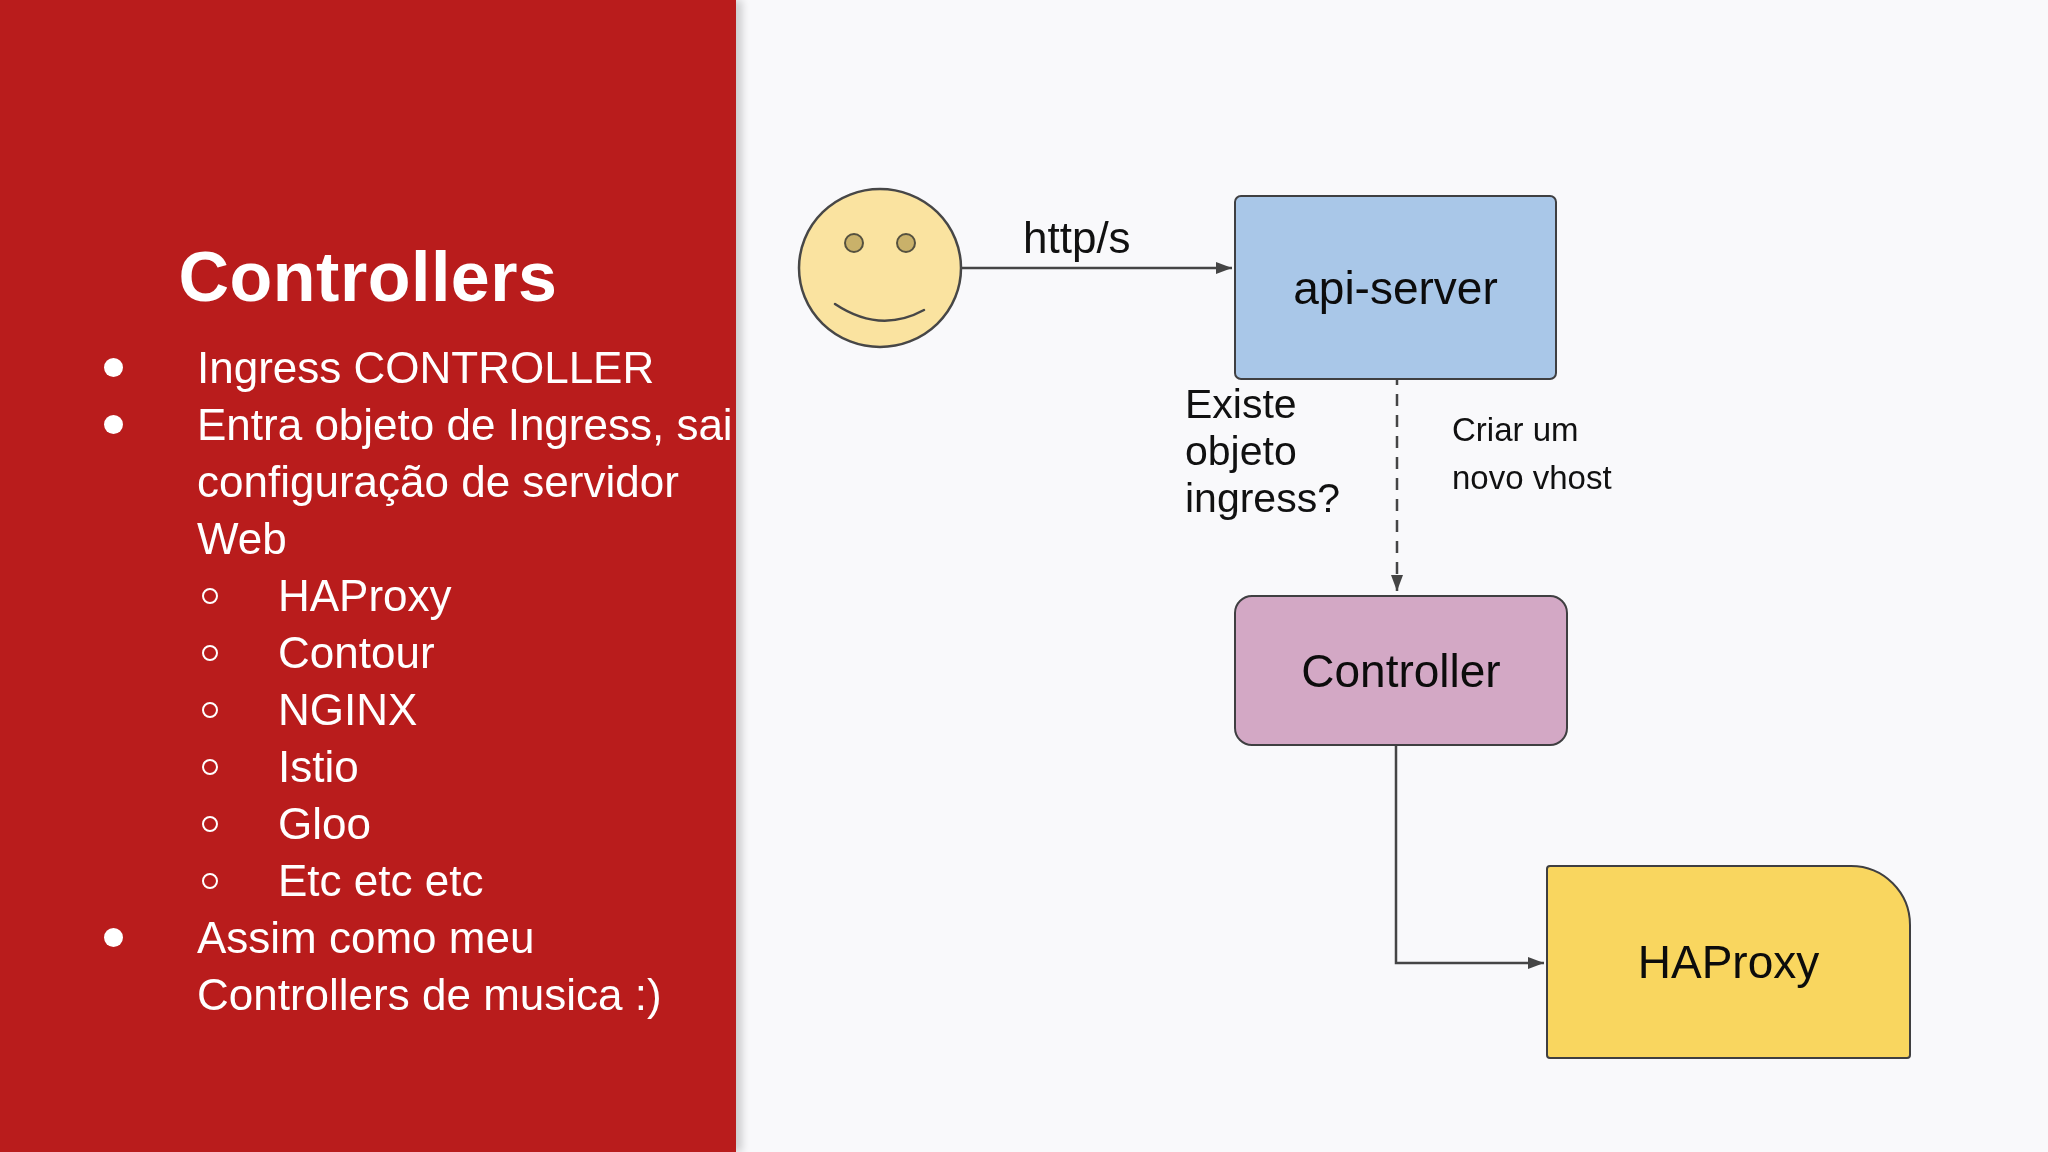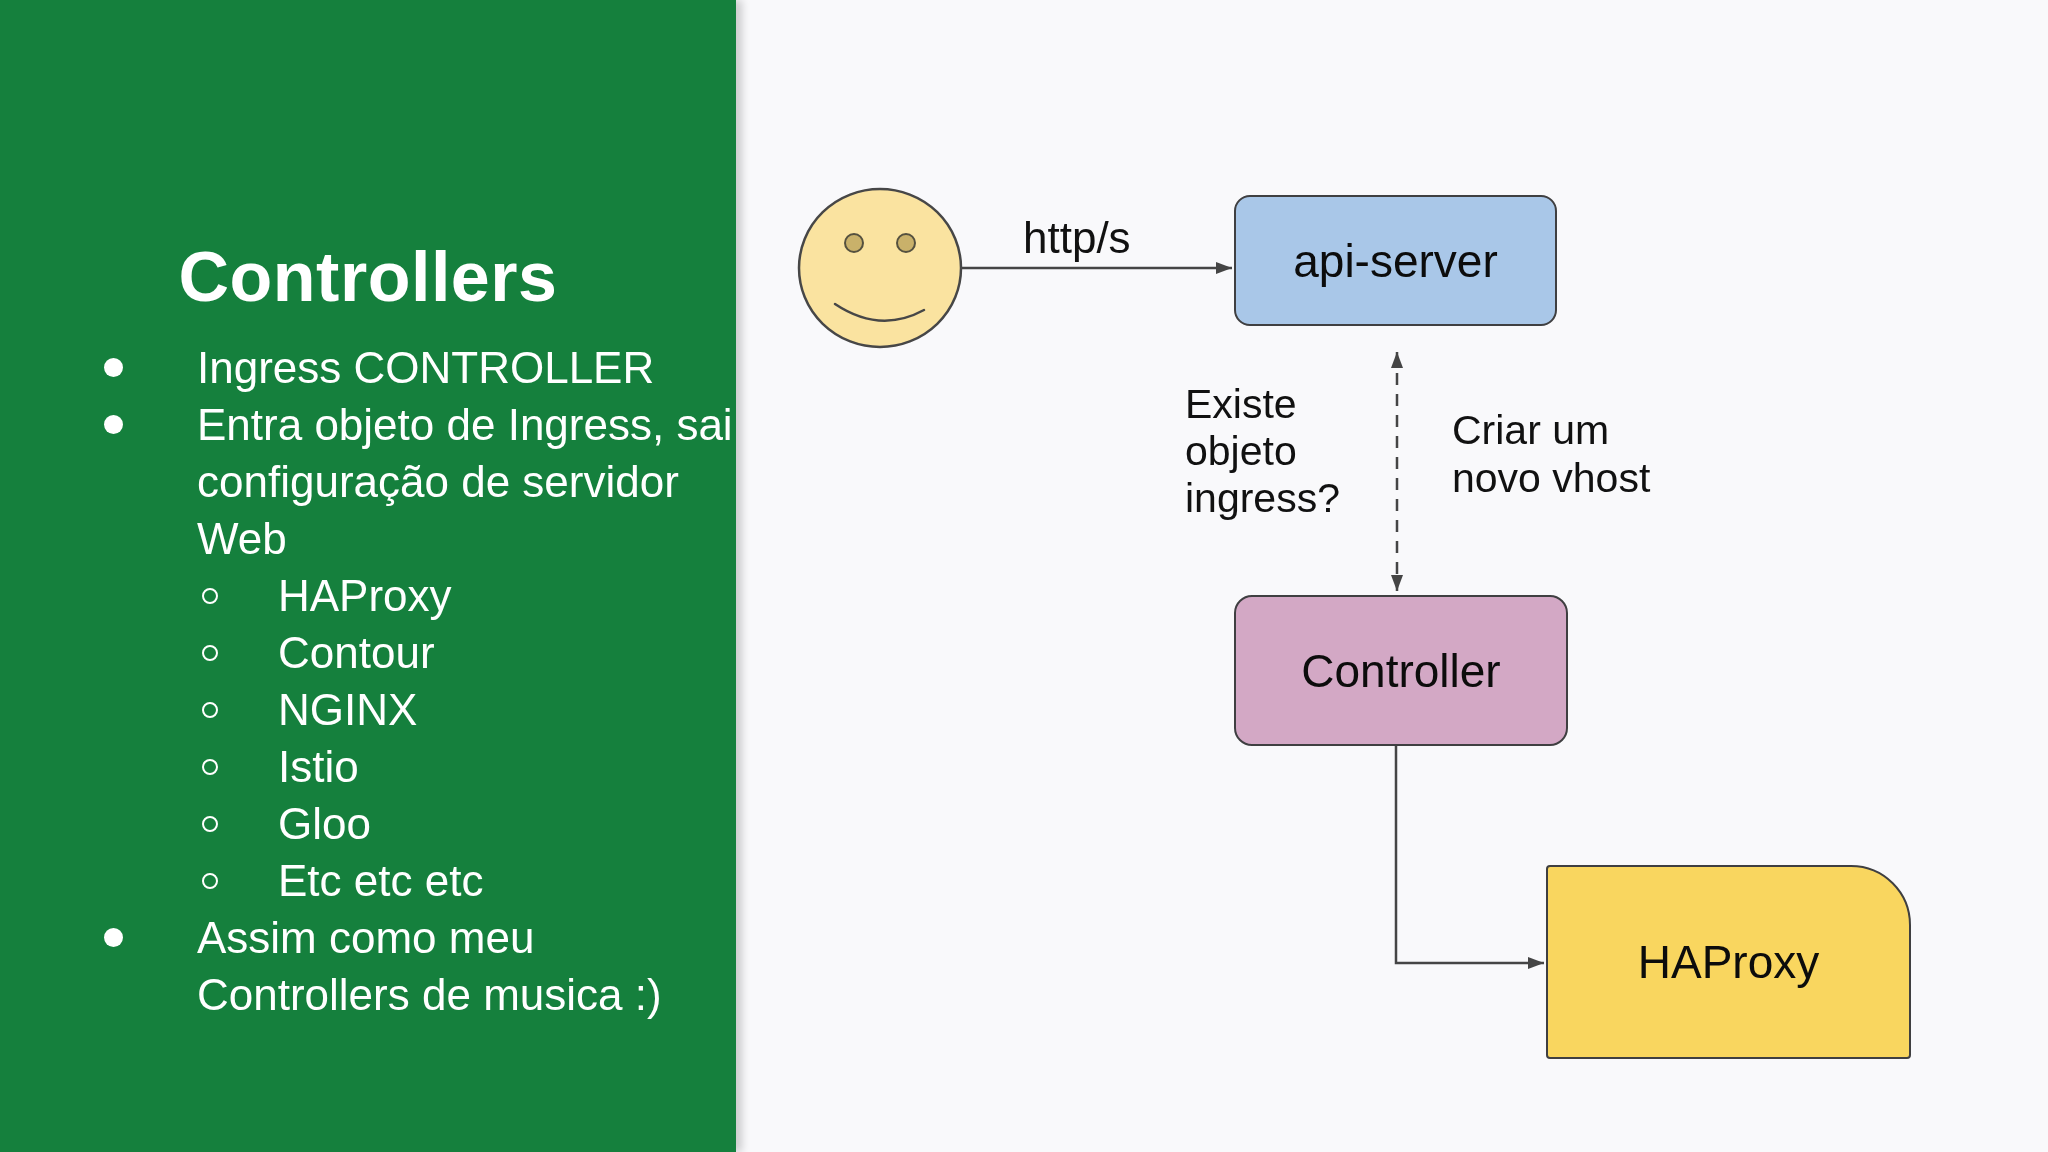--- a/index.html
+++ b/index.html
@@ -28,34 +28,34 @@
   .marker{position:absolute;border-radius:50%;box-sizing:border-box;}
   .level-1 .marker{left:104px;top:19px;width:19px;height:19px;background:#ffffff;}
   .level-2 .marker{left:202px;top:21px;width:16px;height:16px;border:2.5px solid #ffffff;background:transparent;}
   
   .connector-layer{position:absolute;left:0;top:0;width:2048px;height:1152px;pointer-events:none;}
   .face{position:absolute;left:796px;top:186px;width:168px;height:164px;}
   .node{
     position:absolute;display:flex;align-items:center;justify-content:center;
     box-sizing:border-box;border:2.5px solid #3F3F41;color:#0c0c0c;font-size:46px;
   }
-  .node-api{left:1234px;top:195px;width:323px;height:131px;border-radius:16px;}
+  .node-api{left:1234px;top:195px;width:323px;height:185px;border-radius:7px;}
   .node-controller{left:1234px;top:595px;width:334px;height:151px;border-radius:18px;}
   .node-haproxy{left:1546px;top:865px;width:365px;height:194px;border-radius:4px 60px 4px 4px;}
   .dlabel{position:absolute;color:#111111;white-space:pre-line;}
   .lbl-http{left:1023px;top:203px;font-size:44px;line-height:46px;margin-top:12px;}
   .lbl-existe{left:1185px;top:381px;font-size:41px;line-height:47px;}
-  .lbl-criar{left:1452px;top:406px;font-size:41px;line-height:48px;}
+  .lbl-criar{left:1452px;top:406px;font-size:33px;line-height:48px;}
 </style>
 </head>
 <body>
 
 <div class="stage" style="background: rgb(249, 249, 251);">
 
-  <aside class="sidebar" style="background: #15803d;">
+  <aside class="sidebar" style="background: #b91c1c;">
     <h1 class="slide-title">Controllers</h1>
     <div class="bullet-list">
         <div class="bullet-item level-1">
           <span class="marker"></span>
           <div class="lines">
             <div>Ingress CONTROLLER</div>
           </div>
         </div>
         <div class="bullet-item level-1">
           <span class="marker"></span>

